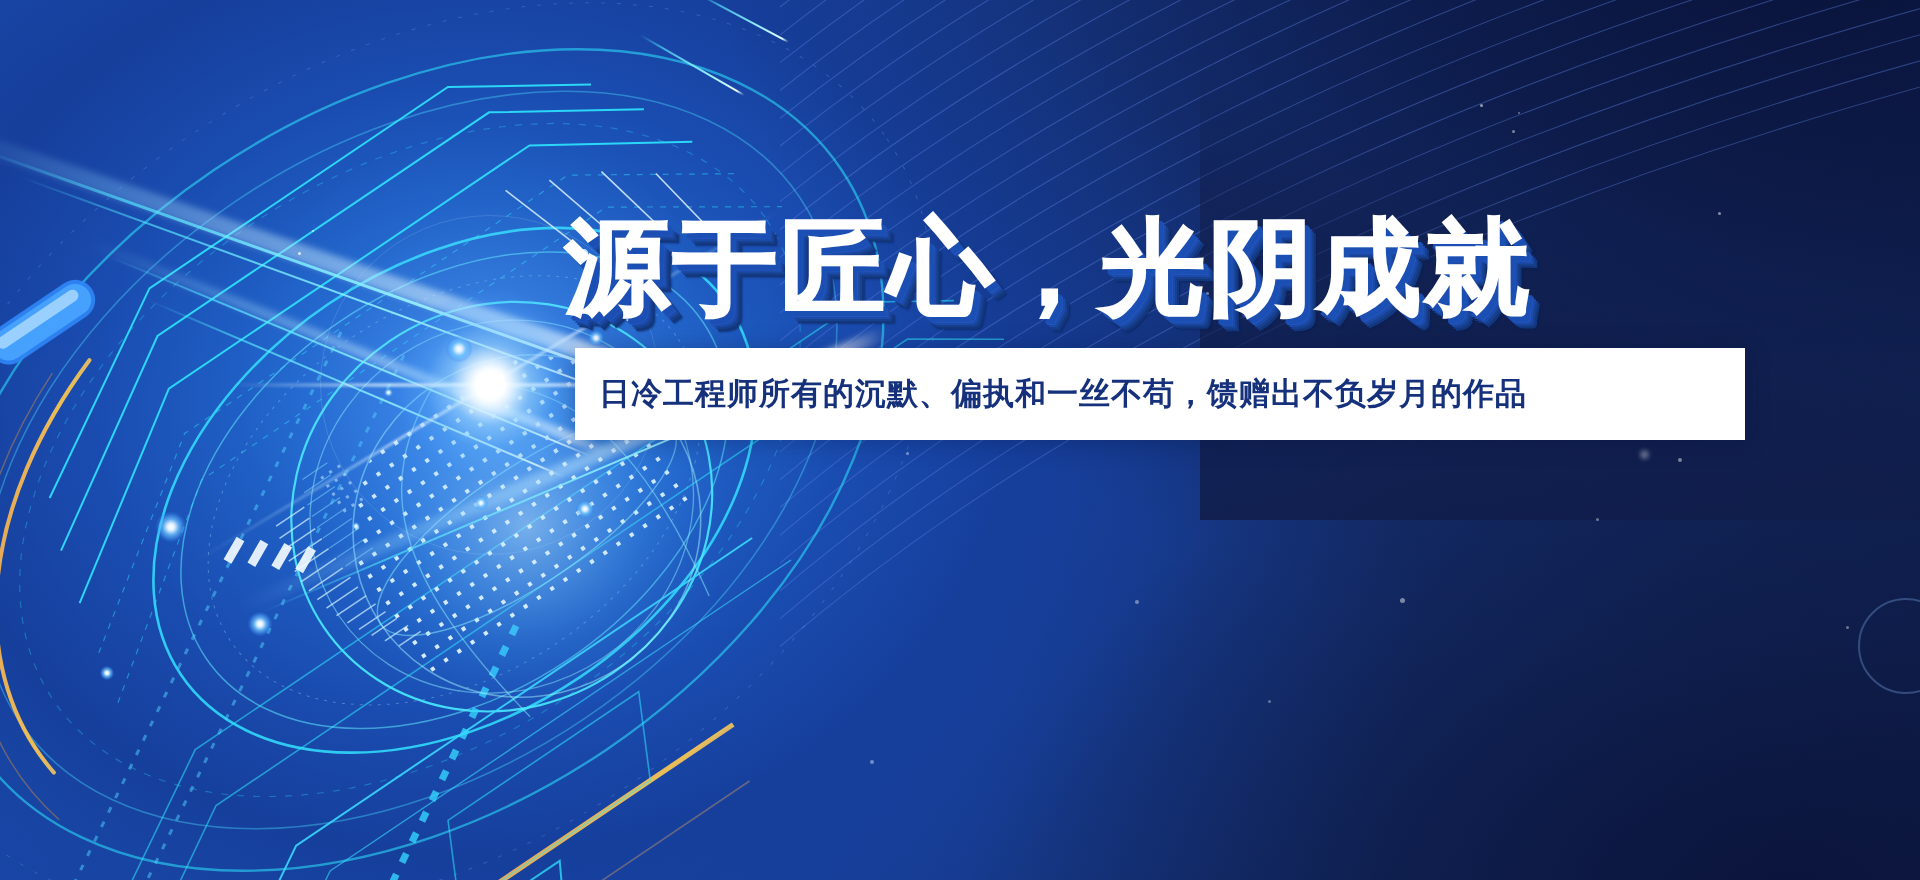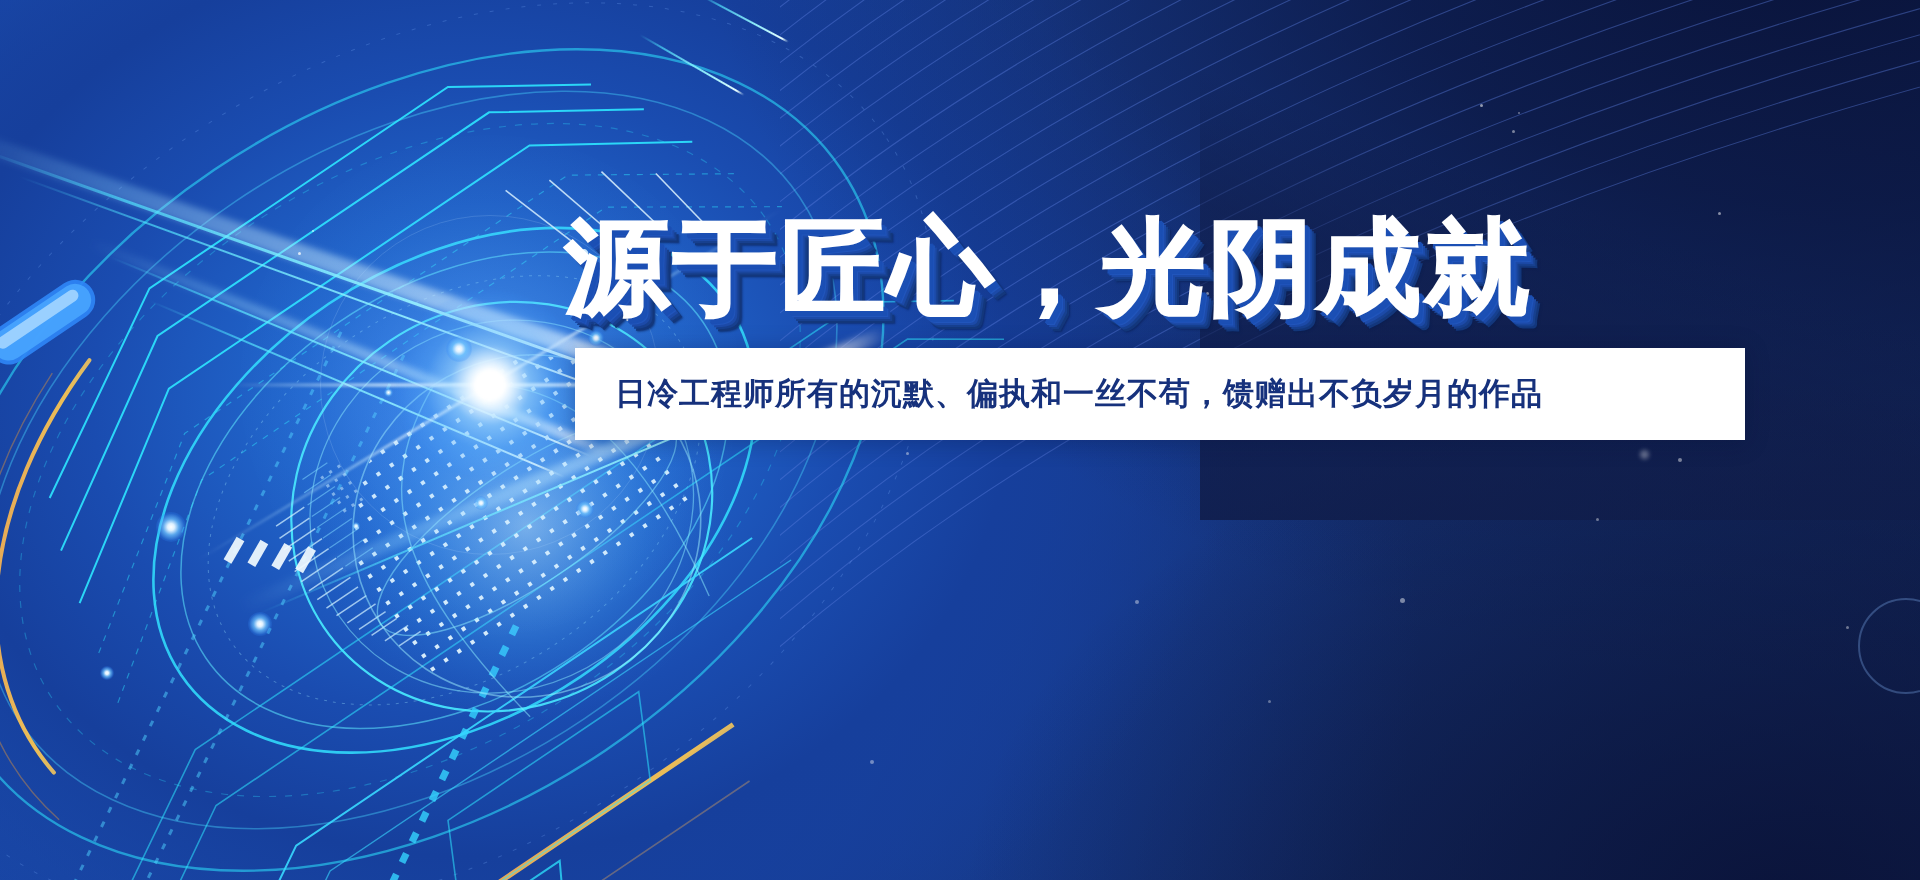--- a/index.html
+++ b/index.html
@@ -113,21 +113,21 @@
   .headline .comma{letter-spacing:0;}
 
   .subtitle-bar{
     position:absolute;left:575px;top:348px;
     width:1170px;height:92px;
     background:#ffffff;
     display:flex;align-items:center;
     box-shadow:0 2px 22px rgba(6,18,56,.30);
   }
   .subtitle-text{
-    padding-left:40px;
+    padding-left:24px;
     font-size:31px;font-weight:700;letter-spacing:1px;
     color:#16317c;
     white-space:nowrap;
     font-family:"DejaVu Sans","Liberation Sans",sans-serif;
   }
 </style>
 </head>
 <body>
 
 <div id="banner">

